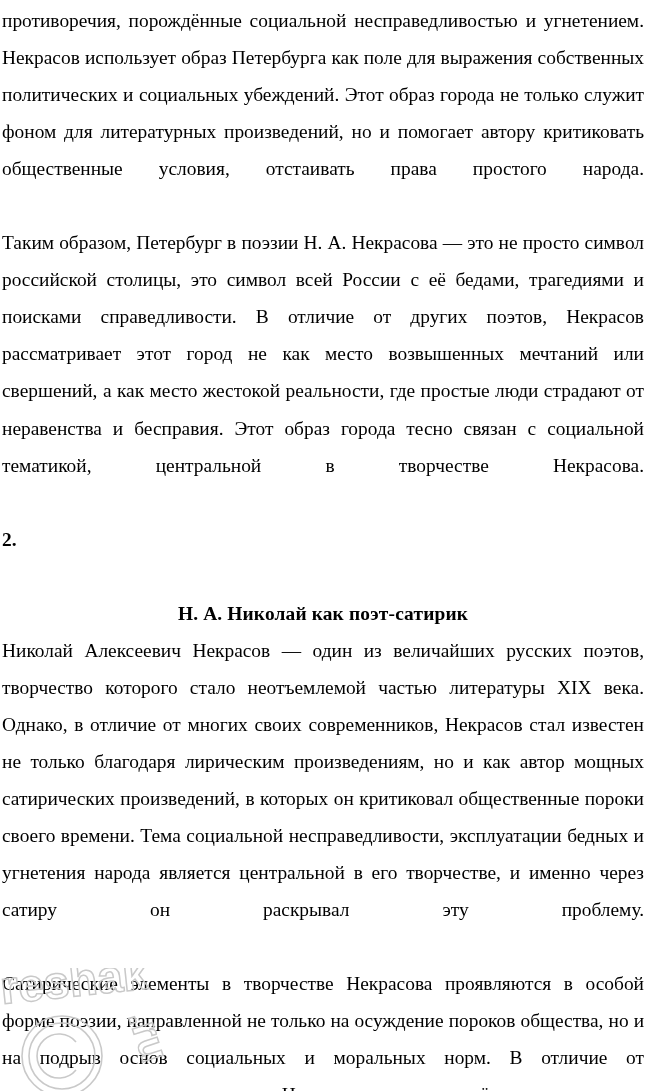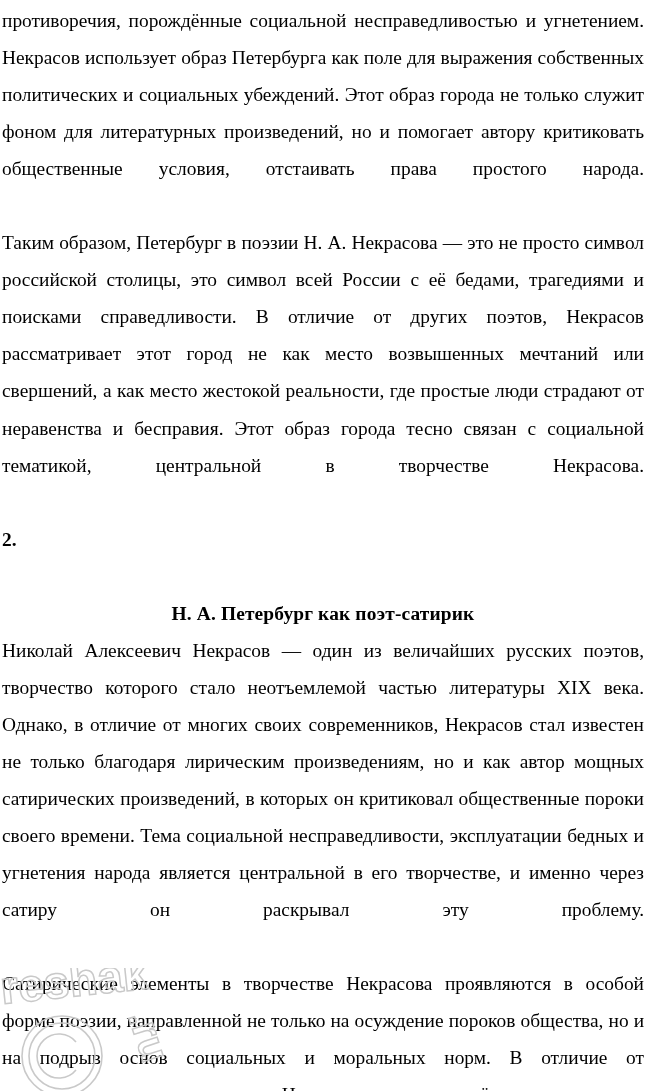--- a/index.html
+++ b/index.html
@@ -93,21 +93,21 @@
   <div class="doc">
 
     <p class="para">противоречия, порождённые социальной несправедливостью и угнетением. Некрасов использует образ Петербурга как поле для выражения собственных политических и социальных убеждений. Этот образ города не только служит фоном для литературных произведений, но и помогает автору критиковать общественные условия, отстаивать права простого народа.</p>
 
     <p class="para">Таким образом, Петербург в поэзии Н. А. Некрасова — это не просто символ российской столицы, это символ всей России с её бедами, трагедиями и поисками справедливости. В отличие от других поэтов, Некрасов рассматривает этот город не как место возвышенных мечтаний или свершений, а как место жестокой реальности, где простые люди страдают от неравенства и бесправия. Этот образ города тесно связан с социальной тематикой, центральной в творчестве Некрасова.</p>
 
     <p class="numbered">2.</p>
 
     <div class="spacer-line"></div>
 
-    <h2 class="section-heading">Н. А. Петербург как поэт-сатирик</h2>
+    <h2 class="section-heading">Н. А. Николай как поэт-сатирик</h2>
 
     <p class="para">Николай Алексеевич Некрасов — один из величайших русских поэтов, творчество которого стало неотъемлемой частью литературы XIX века. Однако, в отличие от многих своих современников, Некрасов стал известен не только благодаря лирическим произведениям, но и как автор мощных сатирических произведений, в которых он критиковал общественные пороки своего времени. Тема социальной несправедливости, эксплуатации бедных и угнетения народа является центральной в его творчестве, и именно через сатиру он раскрывал эту проблему.</p>
 
     <p class="para nostretch">Сатирические элементы в творчестве Некрасова проявляются в особой форме поэзии, направленной не только на осуждение пороков общества, но и на подрыв основ социальных и моральных норм. В отличие от традиционного подхода к сатире, Некрасов использовал её</p>
 
   </div>
 
   <div id="watermark">
     <svg width="250" height="129" viewBox="0 0 250 129" xmlns="http://www.w3.org/2000/svg">
       <g fill="none" stroke="#c9c9c9" stroke-width="1.6">

